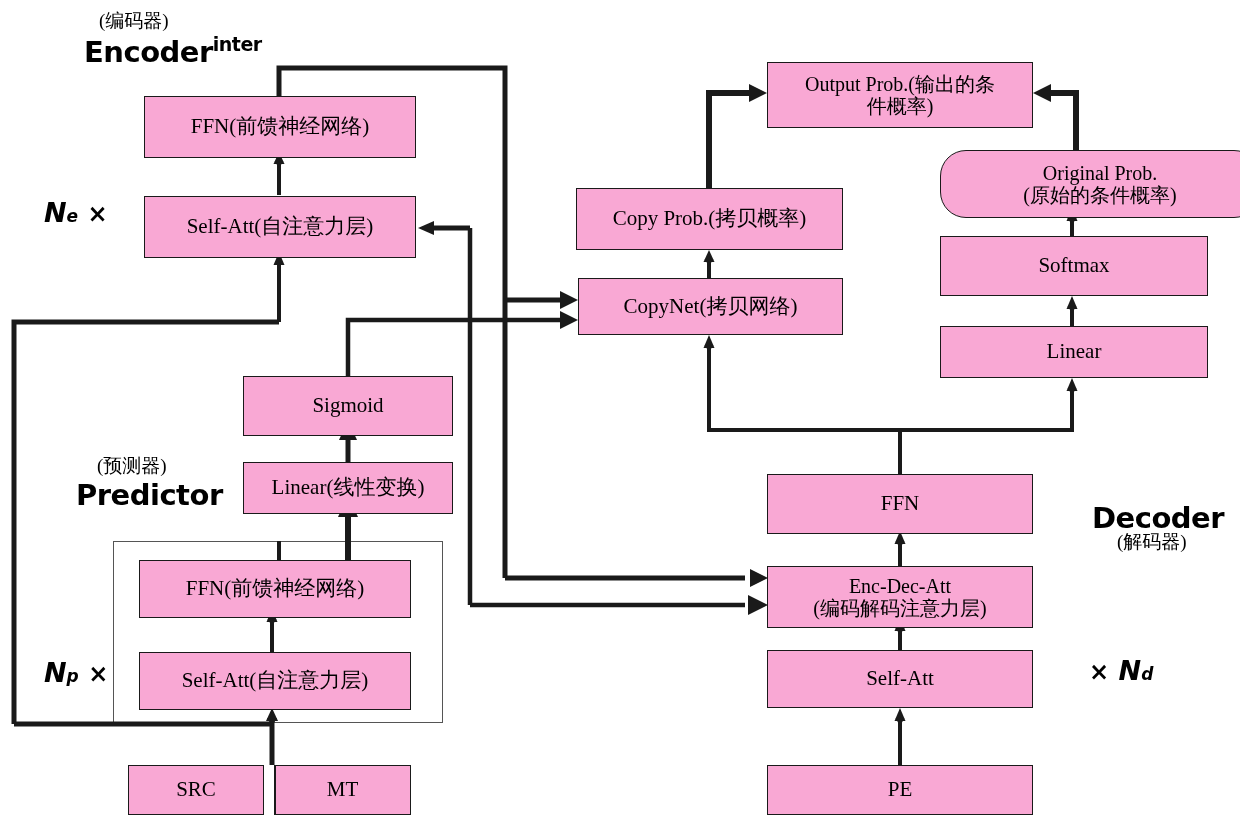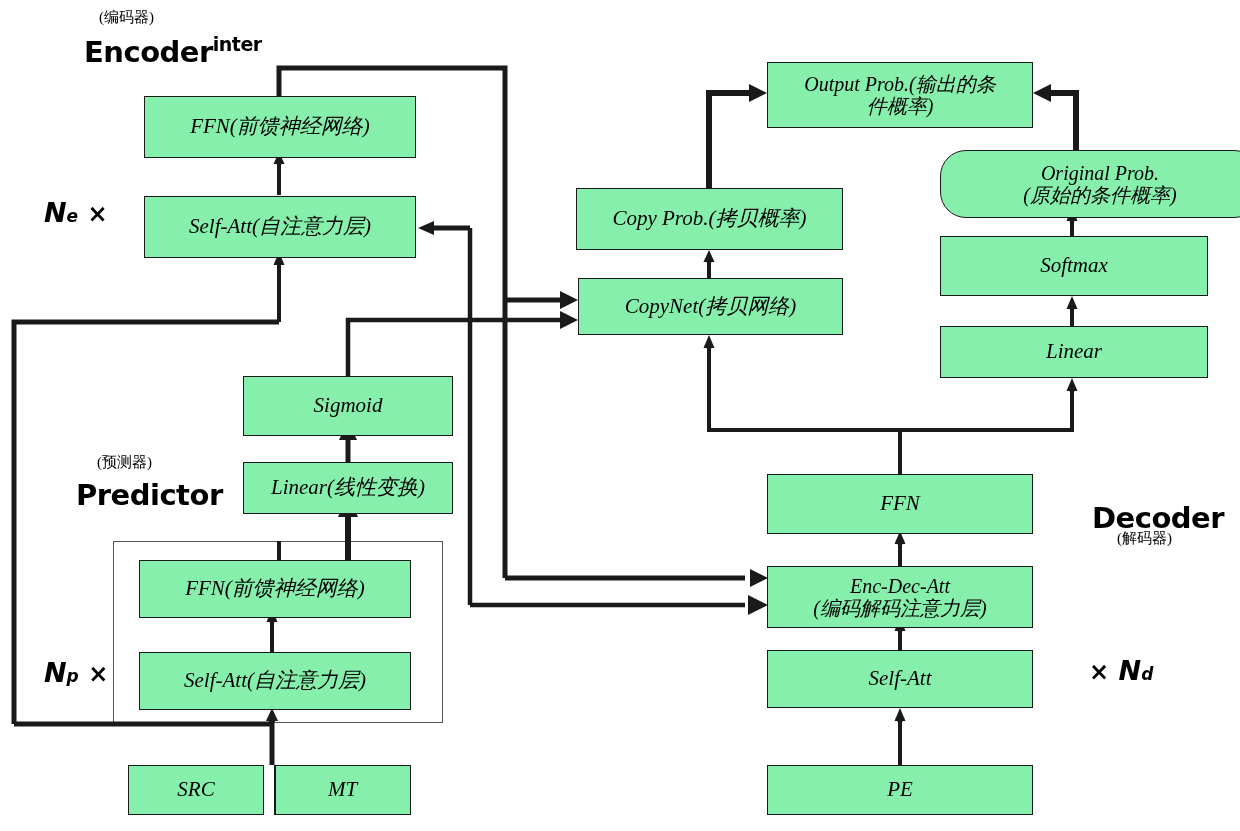--- a/index.html
+++ b/index.html
@@ -7,31 +7,30 @@
     position:relative;
     width:1240px;height:831px;
     background:#ffffff;
     font-family:"Liberation Serif","DejaVu Serif",serif;
     overflow:hidden;
   }
   .box{
     position:absolute;
     box-sizing:border-box;
     border:1.5px solid #1a1a1a;
-    background:#86efac;
+    background:#f9a8d4;
     display:flex;
     align-items:center;
     justify-content:center;
     text-align:center;
     line-height:1.12;
     font-size:21px;
     color:#000;
     z-index:6;
     padding:10px 4px;
-    font-style:italic;
   }
   .box.two-line{font-size:20px;}
   .group{
     position:absolute;
     box-sizing:border-box;
     border:1.2px solid #555;
     background:transparent;
     z-index:3;
   }
   .lbl{
@@ -45,21 +44,21 @@
     font-weight:bold;
     font-size:29px;
     letter-spacing:-0.5px;
   }
   .lbl-sup{
     font-family:"DejaVu Sans","Liberation Sans",sans-serif;
     font-weight:bold;
     font-size:19px;
   }
   .lbl-cn{
-    font-size:15px;
+    font-size:19px;
   }
   .lbl-math{
     font-family:"DejaVu Sans","Liberation Sans",sans-serif;
     font-weight:bold;
     font-style:italic;
     font-size:27px;
   }
   .lbl-math .sub{font-size:17px;}
   .lbl-times{
     font-family:"DejaVu Sans","Liberation Sans",sans-serif;

